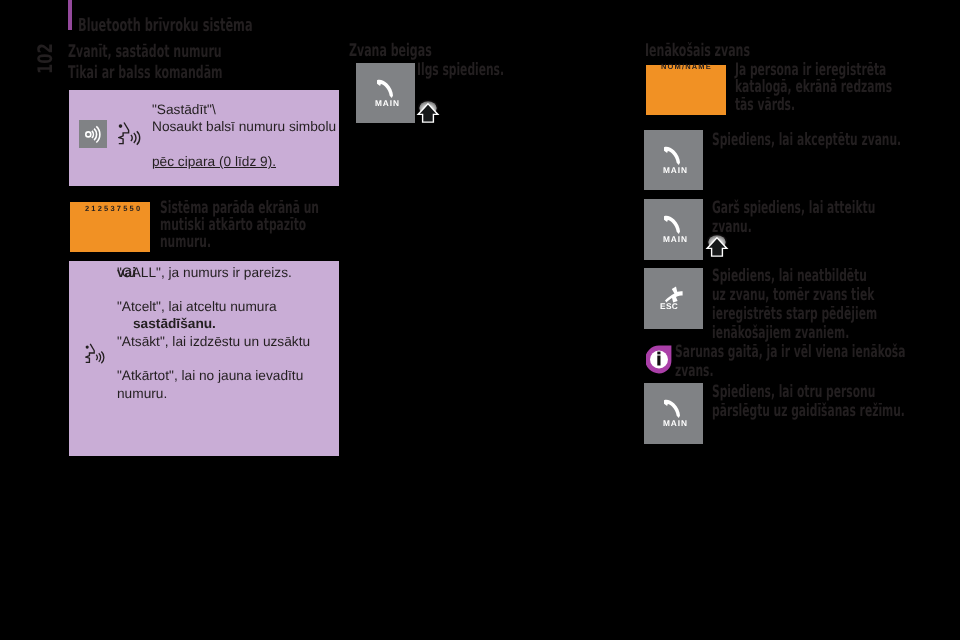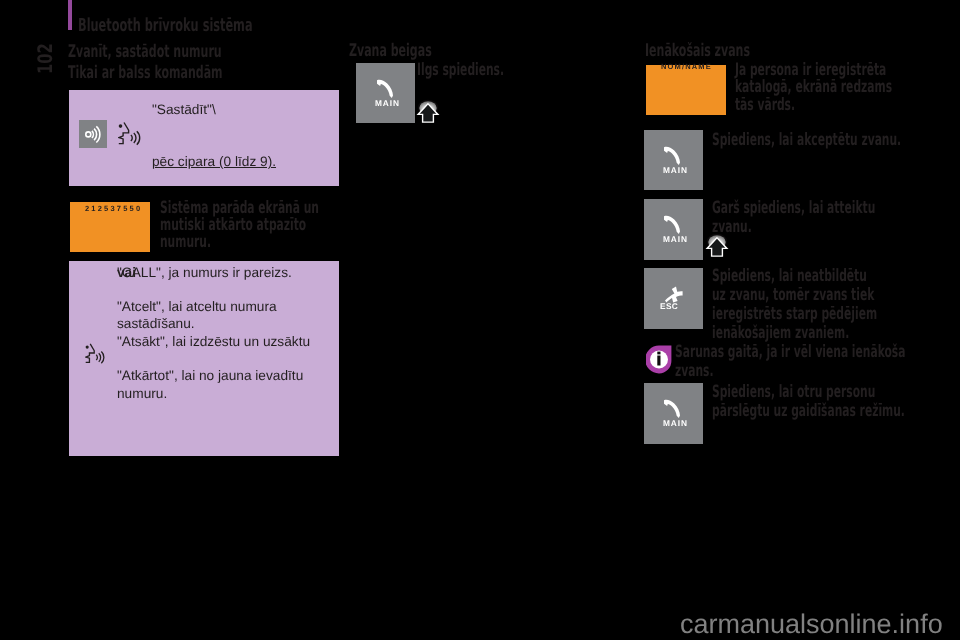--- a/index.html
+++ b/index.html
@@ -97,20 +97,21 @@
     <g fill="none" stroke="#231f20" stroke-width="1.4" stroke-linecap="butt" stroke-linejoin="miter">
       <path d="M6.0 1.5 L10.6 9.2 L10.6 11.9 L5.1 11.9 L5.1 14.9 L1.2 16.6 L5.1 17.9 L5.1 22.6 L0.8 22.6"></path>
       <path d="M12.9 14.0 A 4.0 4.0 0 0 1 12.9 20.0"></path>
       <path d="M15.8 12.1 A 6.6 6.6 0 0 1 15.8 21.9"></path>
       <path d="M18.8 10.3 A 9.2 9.2 0 0 1 18.8 23.7"></path>
     </g>
     <circle cx="2.5" cy="5.1" r="1.8" fill="#231f20"></circle>
   </svg>
 
   <div class="bodytxt" style="left:152px;top:100.5px;">"Sastādīt"\</div>
+  <div class="bodytxt" style="left:152px;top:118px;">Nosaukt balsī numuru simbolu</div>
   <div class="bodytxt" style="left:152px;top:153px;text-decoration:underline;">pēc cipara (0 līdz 9).</div>
 
   <div class="obox" style="left:70px;top:202px;width:80px;height:50px;"></div>
   <div class="screenlabel" style="left:85px;top:204px;letter-spacing:2.2px;">212537550</div>
 
   <div class="darktxt" style="left:160px;top:200px;">Sistēma parāda ekrānā un</div>
   <div class="darktxt" style="left:160px;top:217px;">mutiski atkārto atpazīto</div>
   <div class="darktxt" style="left:160px;top:234px;">numuru.</div>
 
   <div class="pbox" style="left:69px;top:261px;width:270px;height:195px;"></div>
@@ -119,21 +120,21 @@
       <path d="M6.0 1.5 L10.6 9.2 L10.6 11.9 L5.1 11.9 L5.1 14.9 L1.2 16.6 L5.1 17.9 L5.1 22.6 L0.8 22.6"></path>
       <path d="M12.9 14.0 A 4.0 4.0 0 0 1 12.9 20.0"></path>
       <path d="M15.8 12.1 A 6.6 6.6 0 0 1 15.8 21.9"></path>
       <path d="M18.8 10.3 A 9.2 9.2 0 0 1 18.8 23.7"></path>
     </g>
     <circle cx="2.5" cy="5.1" r="1.8" fill="#231f20"></circle>
   </svg>
   <div class="bodytxt" style="left:117px;top:263.5px;">"CALL", ja numurs ir pareizs.</div>
   <div class="bodytxt" style="left:117px;top:264px;font-weight:bold;">vai</div>
   <div class="bodytxt" style="left:117px;top:298.1px;">"Atcelt", lai atceltu numura</div>
-  <div class="bodytxt" style="left:117px;top:315.4px;">sastādīšanu.</div>
+  <div class="bodytxt" style="left:133px;top:315.4px;font-weight:bold;">sastādīšanu.</div>
   <div class="bodytxt" style="left:117px;top:332.7px;">"Atsākt", lai izdzēstu un uzsāktu</div>
   <div class="bodytxt" style="left:117px;top:367.3px;">"Atkārtot", lai no jauna ievadītu</div>
   <div class="bodytxt" style="left:117px;top:384.6px;">numuru.</div>
 
   <div class="h2" style="left:349px;top:43px;">Zvana beigas</div>
 
   <div class="gbtn" style="left:356px;top:63px;width:59px;height:60px;"></div>
   <svg class="icon" style="left:377px;top:79px;" width="16" height="19" viewBox="4.6 4.9 15.9 20.3" preserveAspectRatio="none">
       <path d="M4.6 6.2 C 7.6 4.9, 11.6 6.5, 14.8 9.8 C 18.2 13.3, 20.4 18.4, 20.5 22.6 L 19.3 25.2 L 17.2 22.8 C 16.8 19.3, 15.0 15.4, 12.6 12.8 C 11.2 11.3, 9.7 10.5, 8.4 10.3 L 7.7 12.5 L 4.6 10.0 Z" fill="#ffffff"></path>
     </svg>
@@ -200,14 +201,13 @@
   <div class="darktxt" style="left:675px;top:363px;">zvans.</div>
 
   <div class="gbtn" style="left:644px;top:383px;width:59px;height:61px;"></div>
   <svg class="icon" style="left:664px;top:399px;" width="16" height="19" viewBox="4.6 4.9 15.9 20.3" preserveAspectRatio="none">
       <path d="M4.6 6.2 C 7.6 4.9, 11.6 6.5, 14.8 9.8 C 18.2 13.3, 20.4 18.4, 20.5 22.6 L 19.3 25.2 L 17.2 22.8 C 16.8 19.3, 15.0 15.4, 12.6 12.8 C 11.2 11.3, 9.7 10.5, 8.4 10.3 L 7.7 12.5 L 4.6 10.0 Z" fill="#ffffff"></path>
     </svg>
   <div class="btnlabel" style="left:646px;top:418.5px;width:59px;text-align:center;">MAIN</div>
   <div class="darktxt" style="left:712px;top:384px;">Spiediens, lai otru personu</div>
   <div class="darktxt" style="left:712px;top:403px;">pārslēgtu uz gaidīšanas režīmu.</div>
 
-  <div class="watermark">carmanualsonline.info</div>
 </div>
 
 </body></html>

